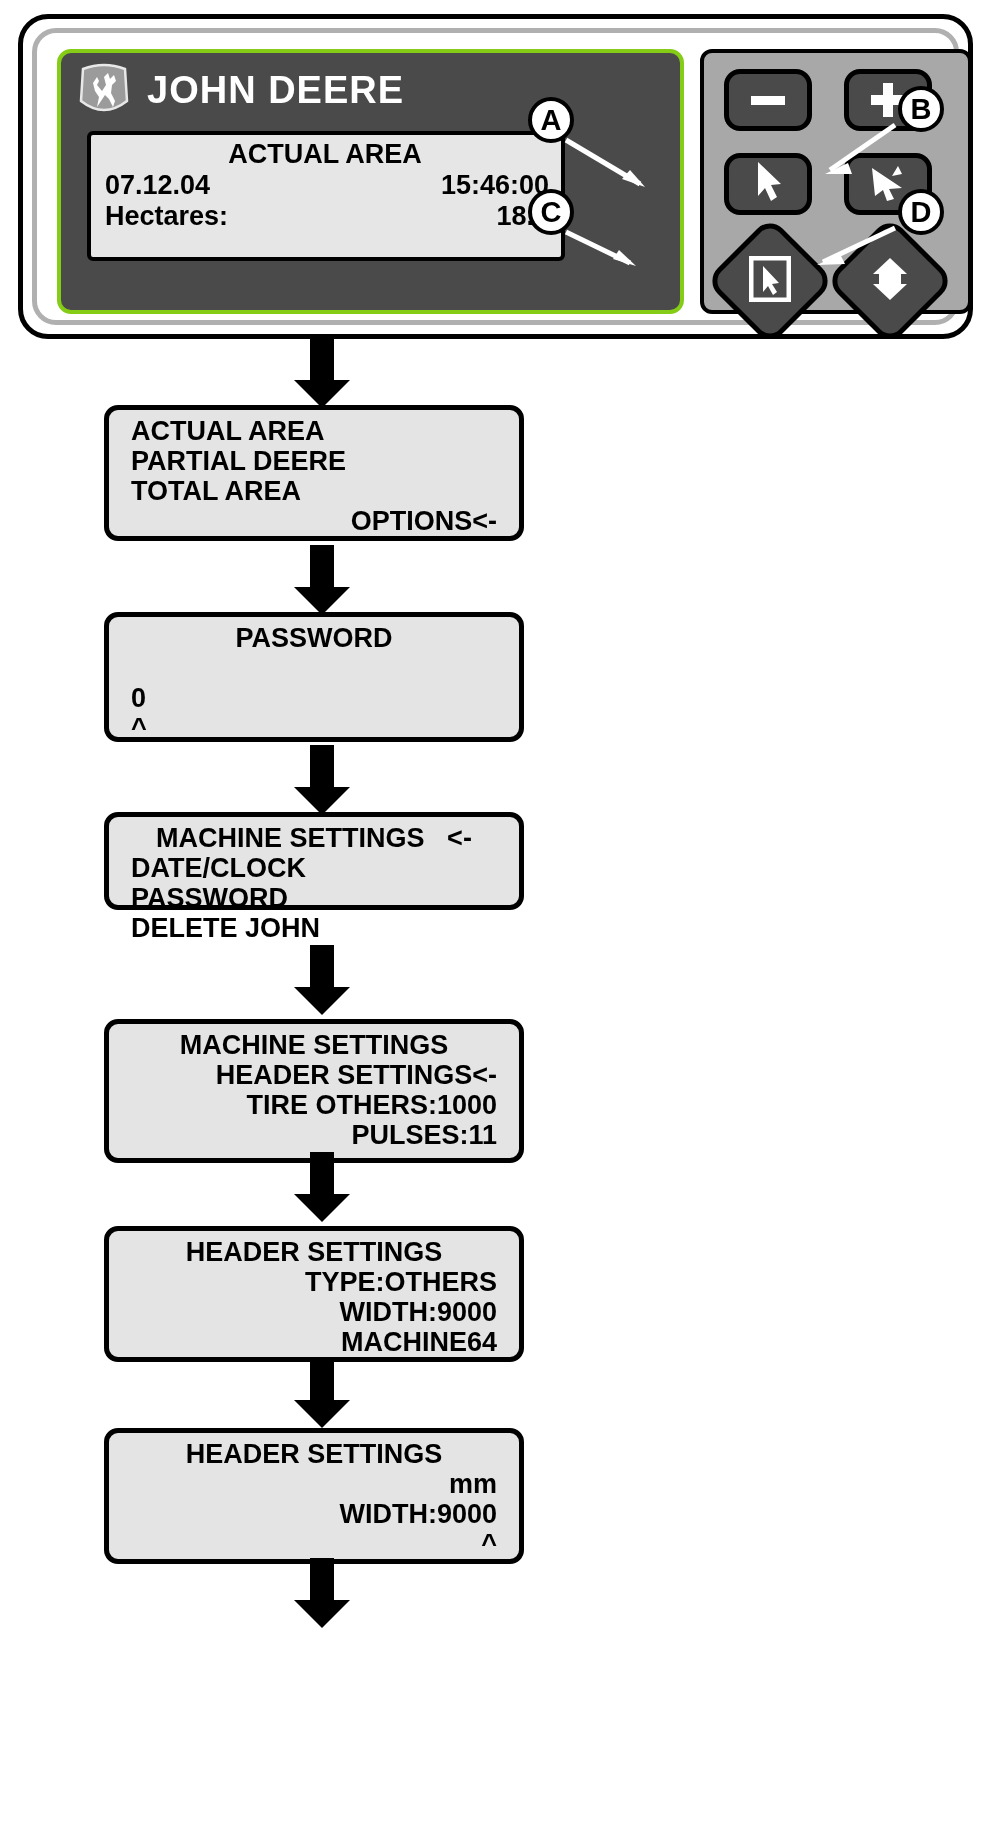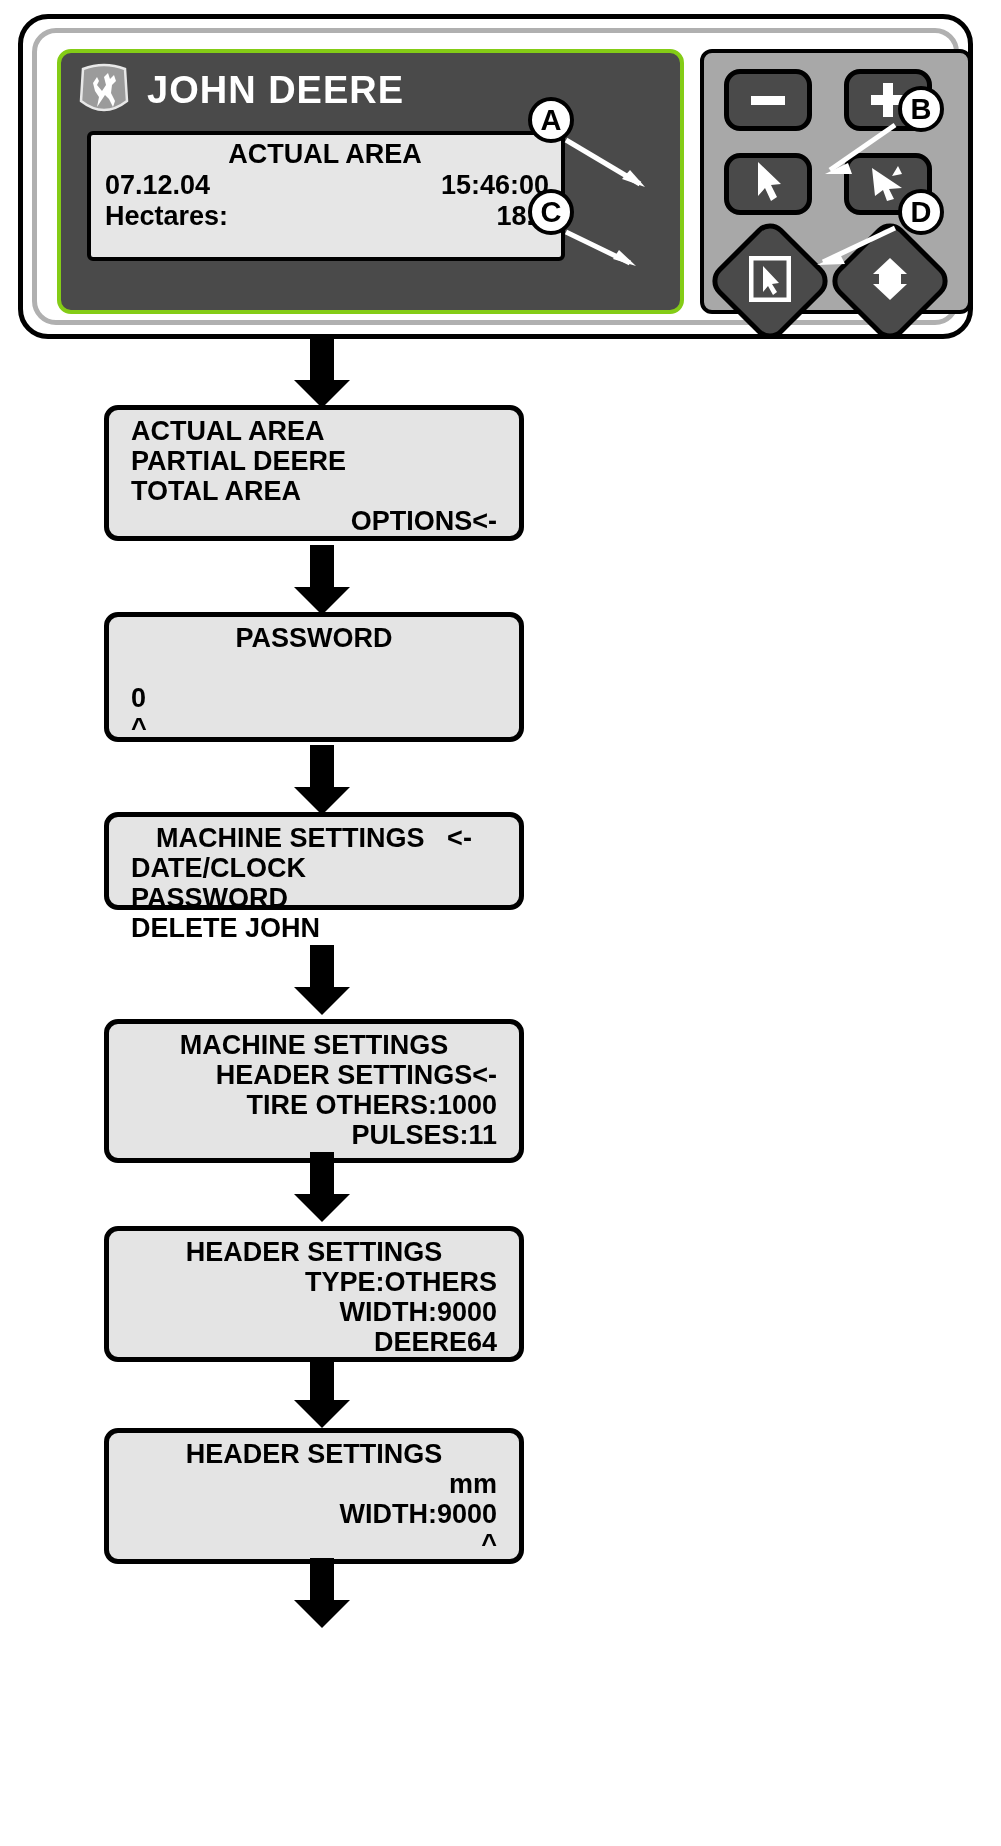--- a/index.html
+++ b/index.html
@@ -406,21 +406,21 @@
   <div class="fb-title">HEADER SETTINGS</div>
   <div class="fb-line">
     <span>TYPE:</span>
     <span class="val">OTHERS</span>
   </div>
   <div class="fb-line">
     <span>WIDTH:</span>
     <span class="val">9000</span>
   </div>
   <div class="fb-line">
-    <span>DEERE</span>
+    <span>MACHINE</span>
     <span class="val">64</span>
   </div>
 </div>
 
 <div class="flowbox" style="top:1428px; height:136px;">
   <div class="fb-title">HEADER SETTINGS</div>
   <div class="fb-line">
     <span></span>
     <span class="val">mm</span>
   </div>

